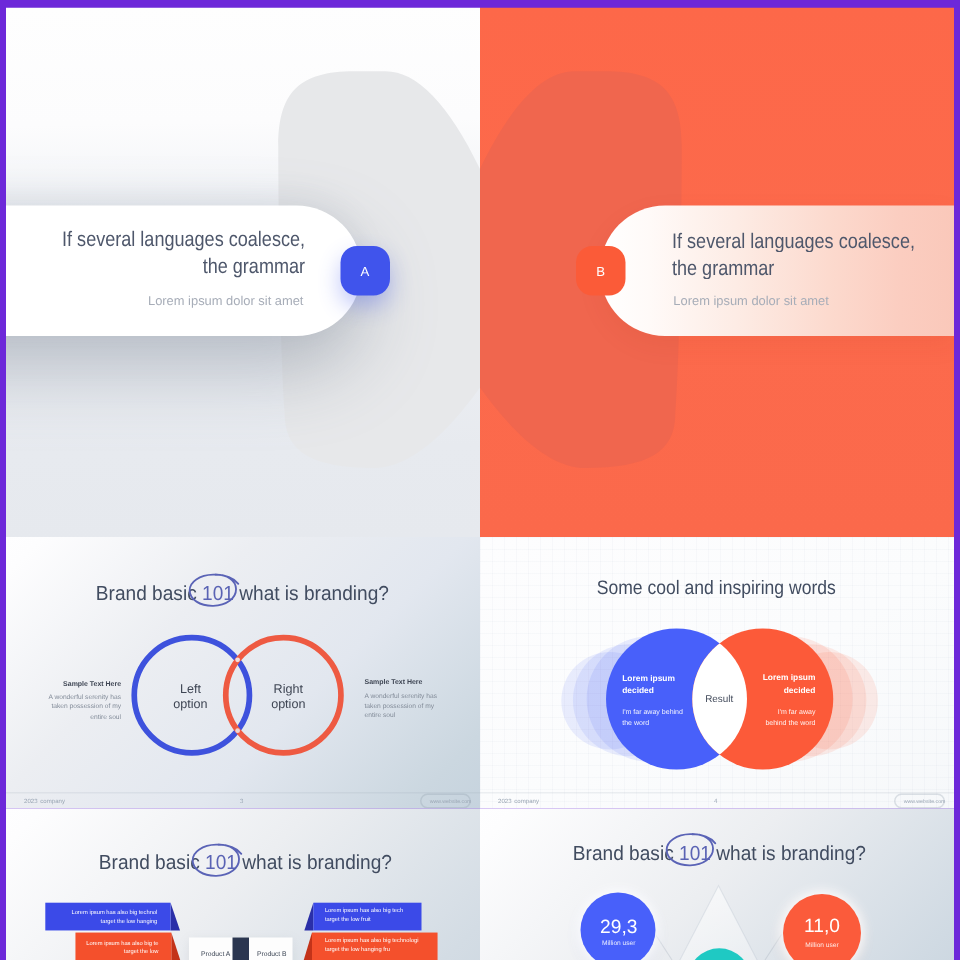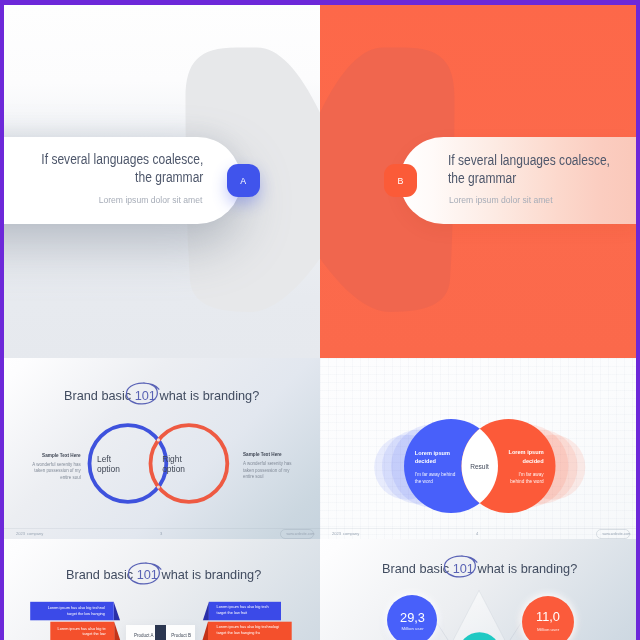--- a/index.html
+++ b/index.html
@@ -59,21 +59,21 @@
   .mark svg{position:absolute;left:-10.9px;top:-5.6px;overflow:visible;}
   .deck .foot{position:absolute;font-size:4.05px;line-height:6px;color:#9aa6b4;white-space:nowrap;}
   .deck .foot.url{font-size:3.5px;}
   .deck .footline{position:absolute;height:1px;background:rgba(140,155,170,0.14);}
   .deck .footpill{position:absolute;border:0.7px solid rgba(140,155,170,0.28);border-radius:6px;}
 
   
   .venn1{background:linear-gradient(135deg,#fefeff 0%,#fdfdfe 5%,#eceef2 34%,#e2e7ef 62%,#cbd7e0 90%,#c6d3de 100%);}
   .venn1 .stitle{top:29px;}
   .venn1 svg.rings{position:absolute;left:0;top:0;}
-  .venn1 .clab{position:absolute;width:60px;font-size:8.4px;
+  .venn1 .clab{position:absolute;width:60px;text-align:center;font-size:8.4px;
       line-height:9.6px;height:9.6px;color:#3f4654;white-space:nowrap;}
   .venn1 .note{position:absolute;width:56px;}
   .venn1 .note .nt{font-size:4.65px;line-height:6.4px;font-weight:700;color:#3f4654;}
   .venn1 .note .nb{font-size:4.45px;line-height:6.4px;color:#828b98;margin-top:2.7px;}
   .venn1 .noteL{left:20.7px;top:94.6px;text-align:right;}
   .venn1 .noteR{left:239px;top:94px;text-align:left;}
 
   
   .venn2{background:
       linear-gradient(to right,rgba(116,134,170,0.04) 0 0.6px,transparent 0.6px 100%) 0 0/8px 8px,
@@ -168,20 +168,21 @@
 
       <div class="footline" style="left:0px;top:170.1px;width:316px"></div>
       <div class="foot" style="left:12px;top:172.6px">2023</div>
       <div class="foot" style="left:22.9px;top:172.6px">company</div>
       <div class="foot" style="left:156px;top:172.6px">3</div>
       <div class="footpill" style="left:275.5px;top:171.2px;width:32px;height:7.7px"></div>
       <div class="foot url" style="left:282.5px;top:172.6px">www.website.com</div>
     </div>
 
     <div class="slide deck venn2 c1 r1">
+      <div class="stitle"><i>Some cool and inspiring words</i></div>
 
       <svg class="lens" width="316" height="181">
         <defs>
           <clipPath id="clipBlue">
               <circle cx="131" cy="108" r="47"></circle>
             </clipPath>
         </defs>
         <circle cx="86.7" cy="109.2" r="32.5" fill="#4860fa" opacity="0.11"></circle>
         <circle cx="99.3" cy="108.8" r="37.35" fill="#4860fa" opacity="0.11"></circle>
         <circle cx="112.9" cy="108" r="41.8" fill="#4860fa" opacity="0.12"></circle>

